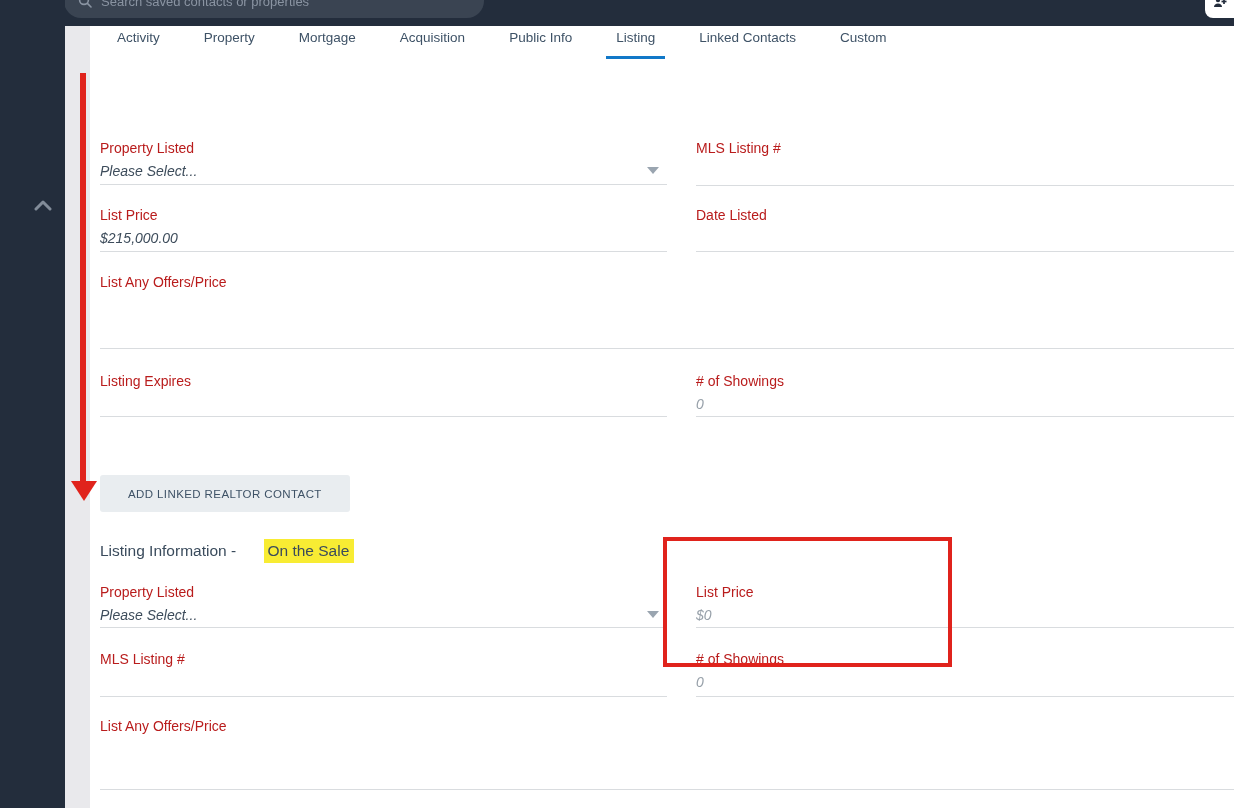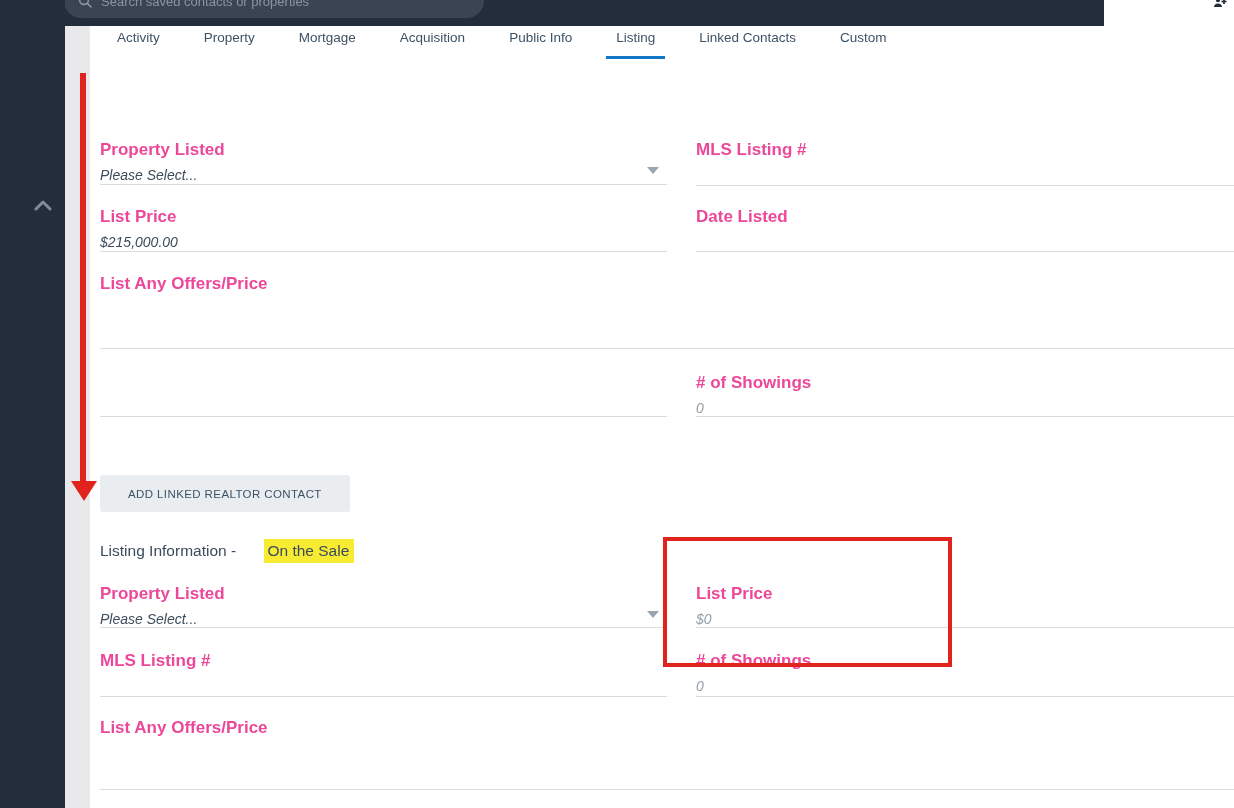--- a/index.html
+++ b/index.html
@@ -1,21 +1,21 @@
 <!DOCTYPE html>
 <html><head>
 <meta charset="utf-8">
 <style>
   * { margin:0; padding:0; box-sizing:border-box; }
   html,body { width:1234px; height:808px; }
   body { font-family:"Liberation Sans", sans-serif; background:#fff; overflow:hidden; }
   .page { position:relative; width:1234px; height:808px; overflow:hidden; background:#fff; }
 
   
-  .topbar { position:absolute; left:0; top:0; width:1104px; height:26px; background:#232d3c; z-index:2; }
+  .topbar { position:absolute; left:0; top:0; width:1234px; height:26px; background:#232d3c; z-index:2; }
   .sidebar { position:absolute; left:0; top:0; width:65px; height:808px; background:#232d3c; z-index:3; }
   .gray-strip { position:absolute; left:65px; top:26px; width:25px; height:782px; background:#e9e9ec; z-index:1; }
   .content { position:absolute; left:90px; top:26px; width:1144px; height:782px; background:#fff; z-index:1; }
 
   .searchbar { position:absolute; left:64px; top:-16px; width:420px; height:34px; border-radius:17px;
                background:#3a4452; display:flex; align-items:center; padding:0 14px; gap:9px; z-index:4; }
   .searchbar .ph { font-size:13px; color:#8a94a2; white-space:nowrap; }
   .corner-btn { position:absolute; right:0; top:-12px; width:29px; height:30px; background:#fff;
                 border-radius:0 0 0 8px; display:flex; align-items:center; justify-content:center; z-index:5; }
 
@@ -25,21 +25,21 @@
   .tabs { position:absolute; left:117px; top:26px; height:33px; display:flex; gap:44px; z-index:2; }
   .tab { position:relative; display:flex; align-items:flex-start; padding-top:4px; font-size:13.5px;
          color:#3e5266; cursor:pointer; white-space:nowrap; }
   .tab.active::after { content:""; position:absolute; left:-10px; right:-10px; bottom:0; height:3px; background:#1178c8; }
 
   
   .sec-title { position:absolute; font-size:15.5px; color:#3a4b5c; z-index:2; }
   .hl { background:#f8ec33; padding:3px 5px 4px 3px;margin-left:24px; }
 
   .field { position:absolute; border-bottom:1px solid #d9dcdf; z-index:2; }
-  .field .lbl { font-size:17px; color:#ec4899;font-weight:bold; }
+  .field .lbl { font-size:14px; color:#b91c1c; }
   .field .val { font-size:14px; color:#3d4c5b; margin-top:7px; min-height:16px;font-style:italic; }
   .field .val.muted { color:#97a0a9; }
   .caret { position:absolute; right:8px; top:27px; width:0; height:0;
            border-left:6px solid transparent; border-right:6px solid transparent; border-top:7px solid #9aa5b0; }
 
   .btn { position:absolute; left:100px; top:475px; height:37px; background:#e9edf0; border:none; border-radius:3px;
          padding:0 28px; font-family:"Liberation Sans", sans-serif; font-size:11.5px; letter-spacing:.4px;
          color:#3e5266; cursor:pointer; z-index:2; }
 
   
@@ -112,20 +112,21 @@
     <div class="lbl">Date Listed</div>
     <div class="val"></div>
   </div>
 
   <div class="field" style="left:100px; top:274px; width:1134px; height:75px;">
     <div class="lbl">List Any Offers/Price</div>
     <div class="val"></div>
   </div>
 
   <div class="field" style="left:100px; top:373px; width:567px; height:44px;">
+    <div class="lbl">Listing Expires</div>
     <div class="val"></div>
   </div>
 
   <div class="field" style="left:696px; top:373px; width:538px; height:44px;">
     <div class="lbl"># of Showings</div>
     <div class="val muted">0</div>
   </div>
 
   <button class="btn">ADD LINKED REALTOR CONTACT</button>
 

